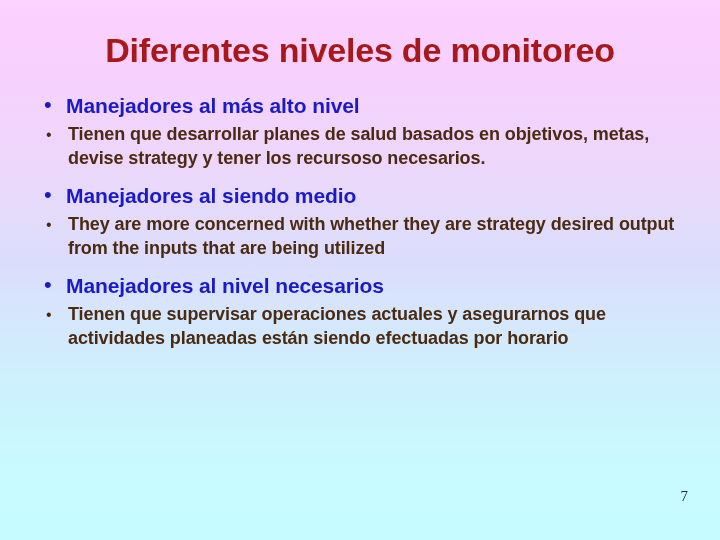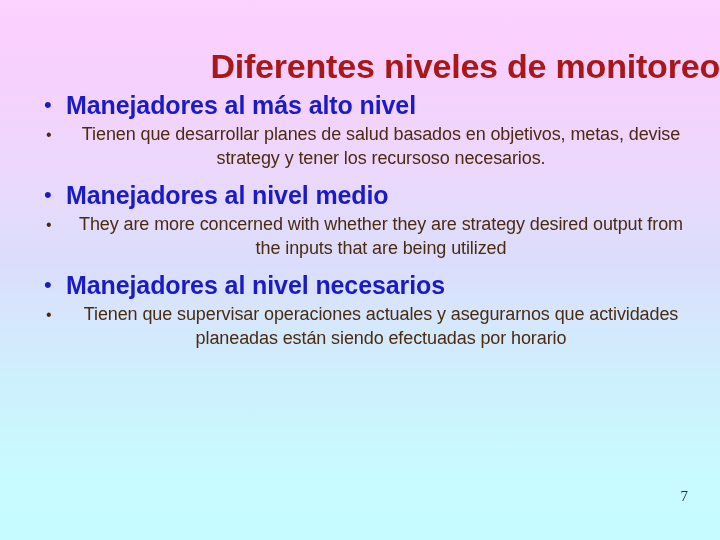--- a/index.html
+++ b/index.html
@@ -29,28 +29,27 @@
         #c6fcff 100%);
     overflow: hidden;
   }
 
   
   #title {
     position: absolute;
     left: 0;
     top: 32px;
     width: 720px;
-    text-align: right;
+    text-align: center;
     font-size: 34px;
     font-weight: bold;
     color: #a81818;
     letter-spacing: -0.2px;
     line-height: 1.1;
     white-space: nowrap;
-    margin-top: 16px;
   }
 
   
   #body-block {
     position: absolute;
     left: 34px;
     top: 92px;
     width: 660px;
   }
 
@@ -80,44 +79,43 @@
   }
   .lvl1 .bullet {
     width: 22px;
     margin-left: 10px;
     color: #1a1ac8;
     font-size: 22px;
     line-height: 26px;
   }
   .lvl1 .row-text {
     color: #1a1ac8;
-    font-size: 25px;
+    font-size: 21px;
     font-weight: bold;
     line-height: 27px;
     letter-spacing: -0.1px;
   }
 
   
   .lvl2 {
     margin-top: 3px;
   }
   .lvl2 .bullet {
     width: 22px;
     margin-left: 12px;
     color: #4a2a10;
     font-size: 16px;
     line-height: 25px;
   }
   .lvl2 .row-text {
     color: #4a2a10;
     font-size: 18px;
-    font-weight: normal;
+    font-weight: bold;
     line-height: 24px;
     letter-spacing: -0.1px;
-    text-align: center;
   }
 
   .gap-after {
     margin-bottom: 12px;
   }
 
   
   #page-number {
     position: absolute;
     right: 32px;
@@ -143,21 +141,21 @@
       </div>
       <div class="row lvl2">
         <span class="bullet">•</span>
         <span class="row-text">Tienen que desarrollar planes de salud basados en objetivos, metas, devise strategy y tener los recursoso necesarios.</span>
       </div>
     </div>
 
     <div class="group gap-after">
       <div class="row lvl1">
         <span class="bullet">•</span>
-        <span class="row-text">Manejadores al nivel medio</span>
+        <span class="row-text">Manejadores al siendo medio</span>
       </div>
       <div class="row lvl2">
         <span class="bullet">•</span>
         <span class="row-text">They are more concerned with whether they are strategy desired output from the inputs that are being utilized</span>
       </div>
     </div>
 
     <div class="group">
       <div class="row lvl1">
         <span class="bullet">•</span>

